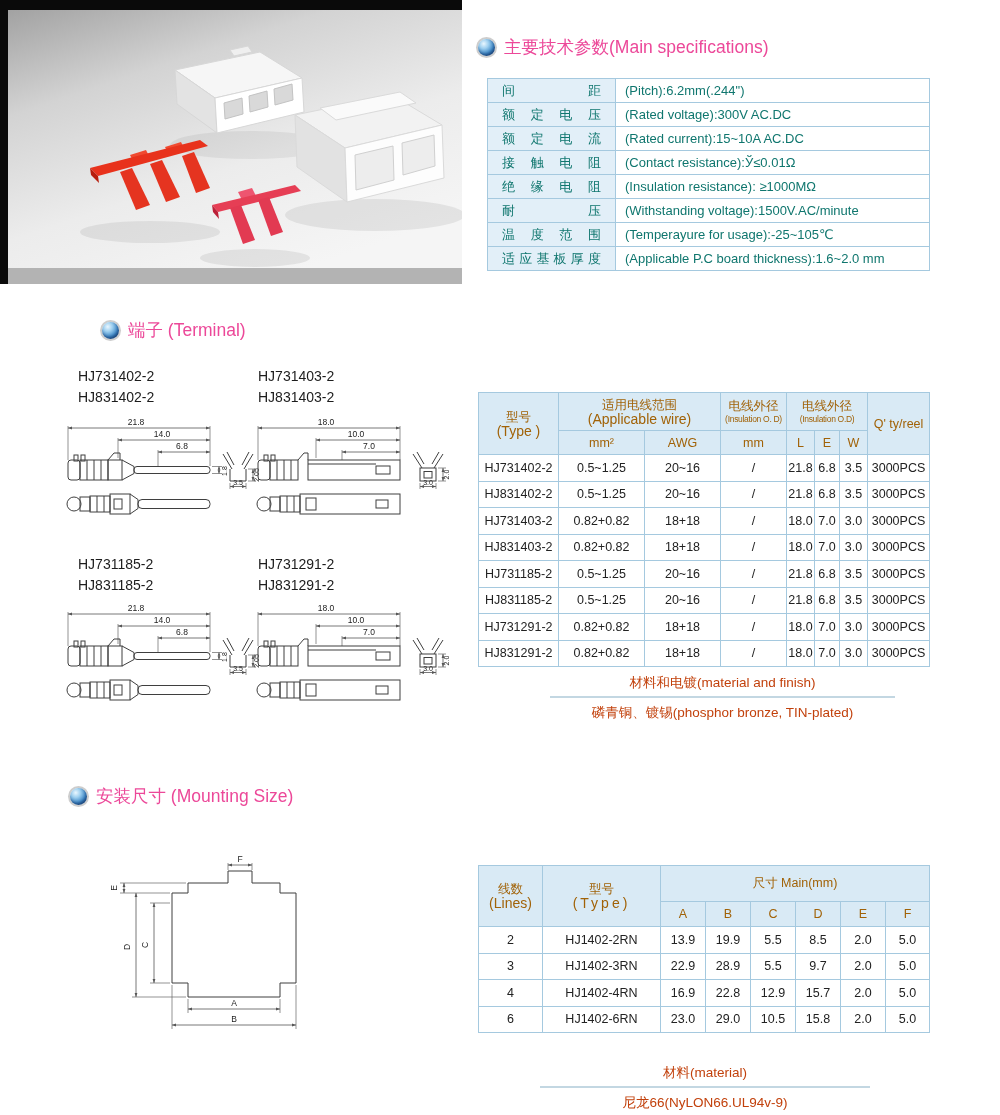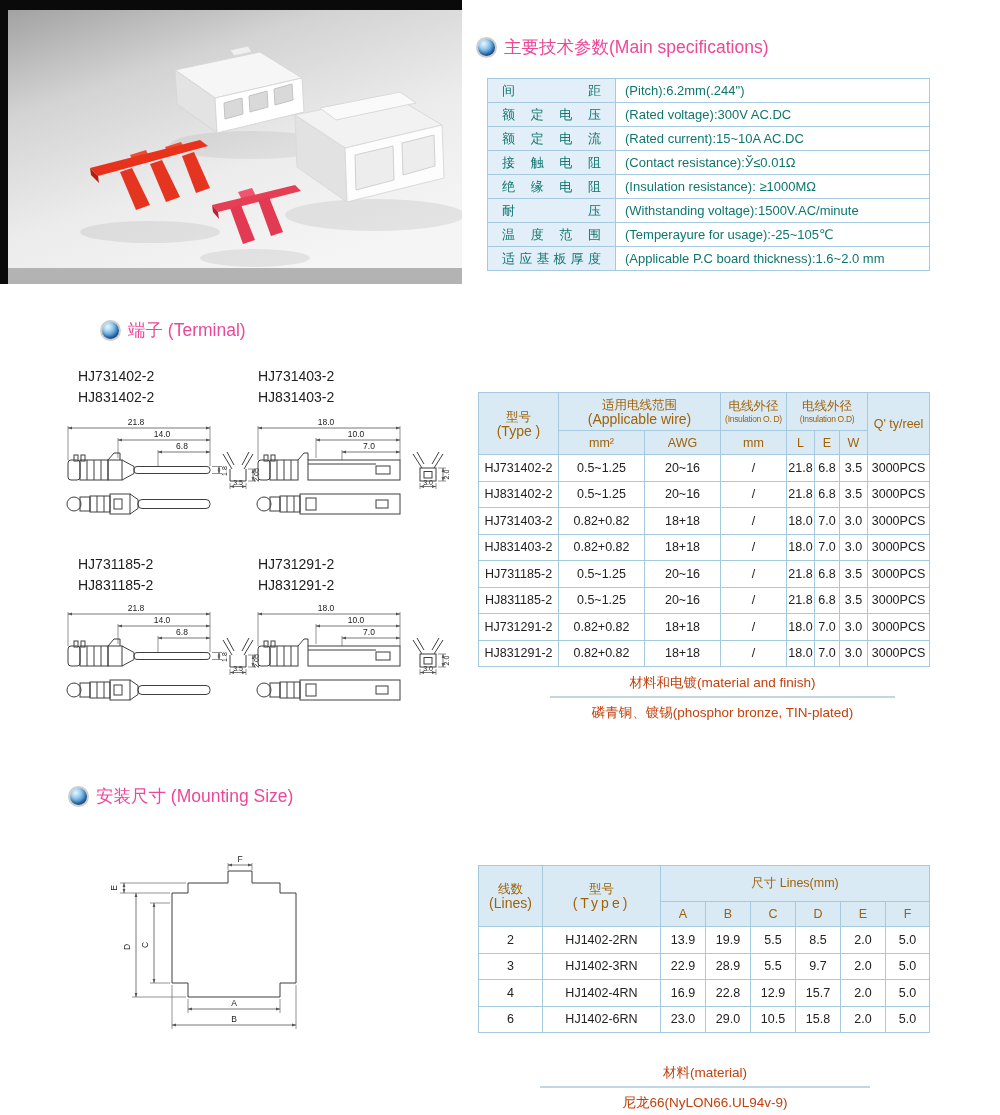--- a/index.html
+++ b/index.html
@@ -620,21 +620,21 @@
     <thead>
       <tr style="height:36px;">
         <th rowspan="2">
           <div class="th-cn">线数</div>
           <div class="th-en">(Lines)</div>
         </th>
         <th rowspan="2">
           <div class="th-cn">型号</div>
           <div class="th-en sp">(Type)</div>
         </th>
-        <th colspan="6">尺寸 Lines(mm)</th>
+        <th colspan="6">尺寸 Main(mm)</th>
       </tr>
       <tr style="height:25px;">
         <th>A</th>
         <th>B</th>
         <th>C</th>
         <th>D</th>
         <th>E</th>
         <th>F</th>
       </tr>
     </thead>

